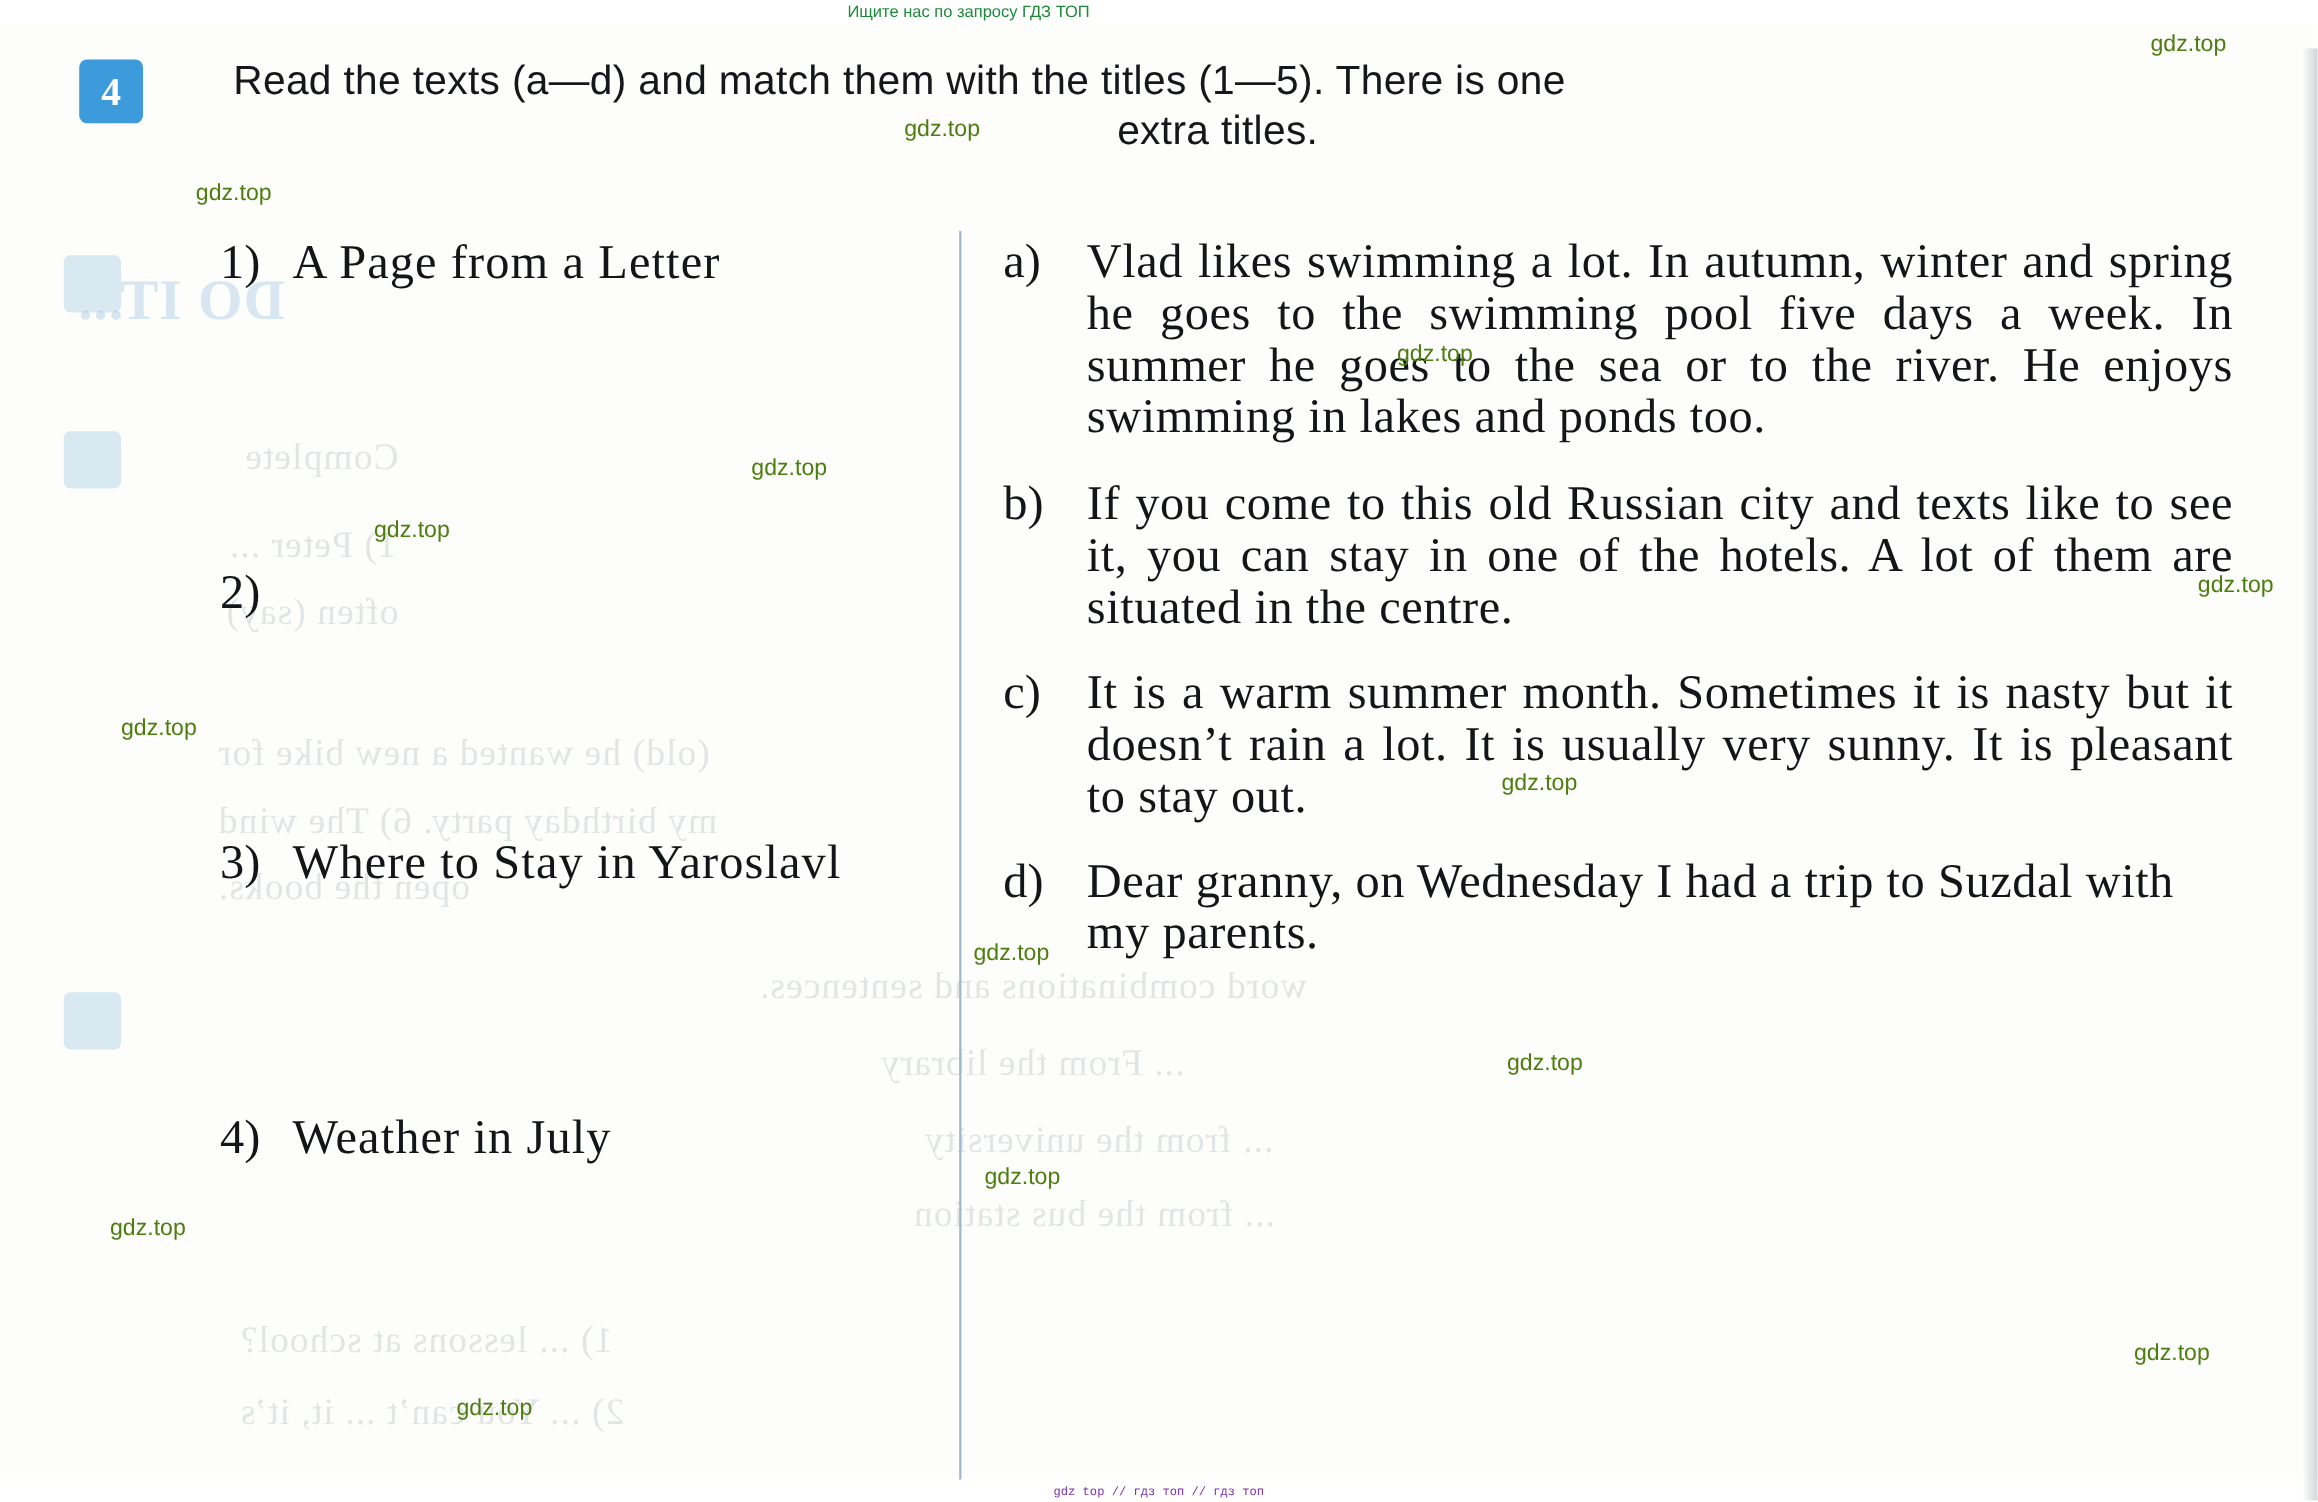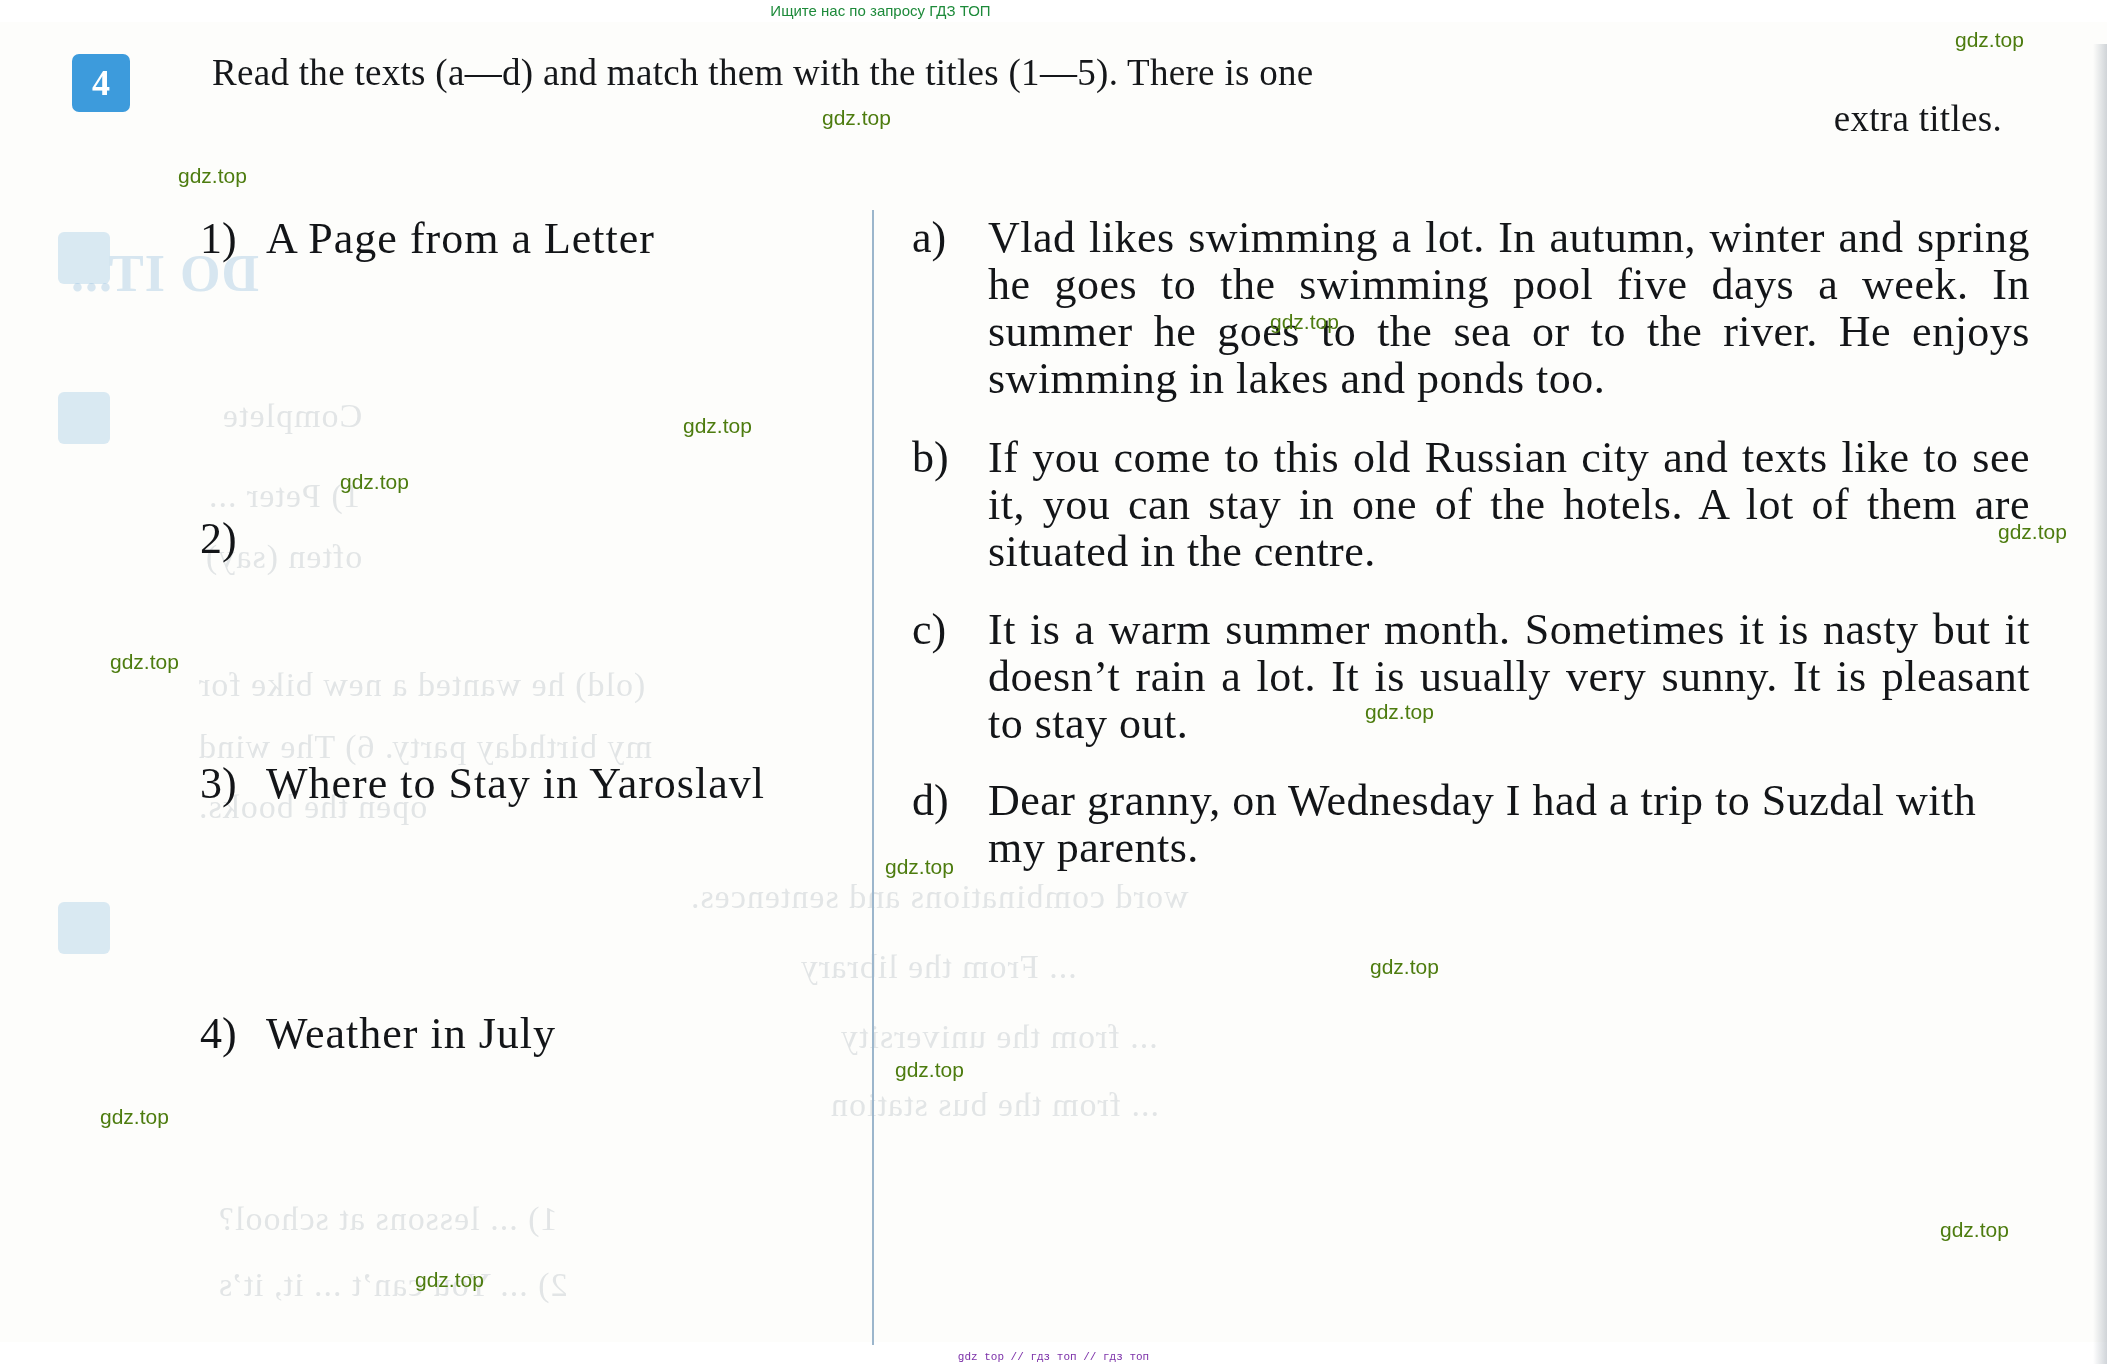--- a/index.html
+++ b/index.html
@@ -81,29 +81,29 @@
     text-align: center;
     line-height: 58px;
   }
 
   
   .instruction {
     position: absolute;
     left: 212px;
     top: 28px;
     width: 1790px;
-    font-family: Liberation Serif, serif;
+    font-family: Liberation Sans, sans-serif;
     font-size: 37px;
     color: #15171a;
     line-height: 1.25;
     text-align: justify;
     letter-spacing: 0.3px;
   }
   .instruction .last-line {
-    text-align: right;
+    text-align: center;
   }
 
   
   .divider {
     position: absolute;
     left: 872px;
     top: 188px;
     width: 2px;
     height: 1135px;
     background: #9cb6cc;

